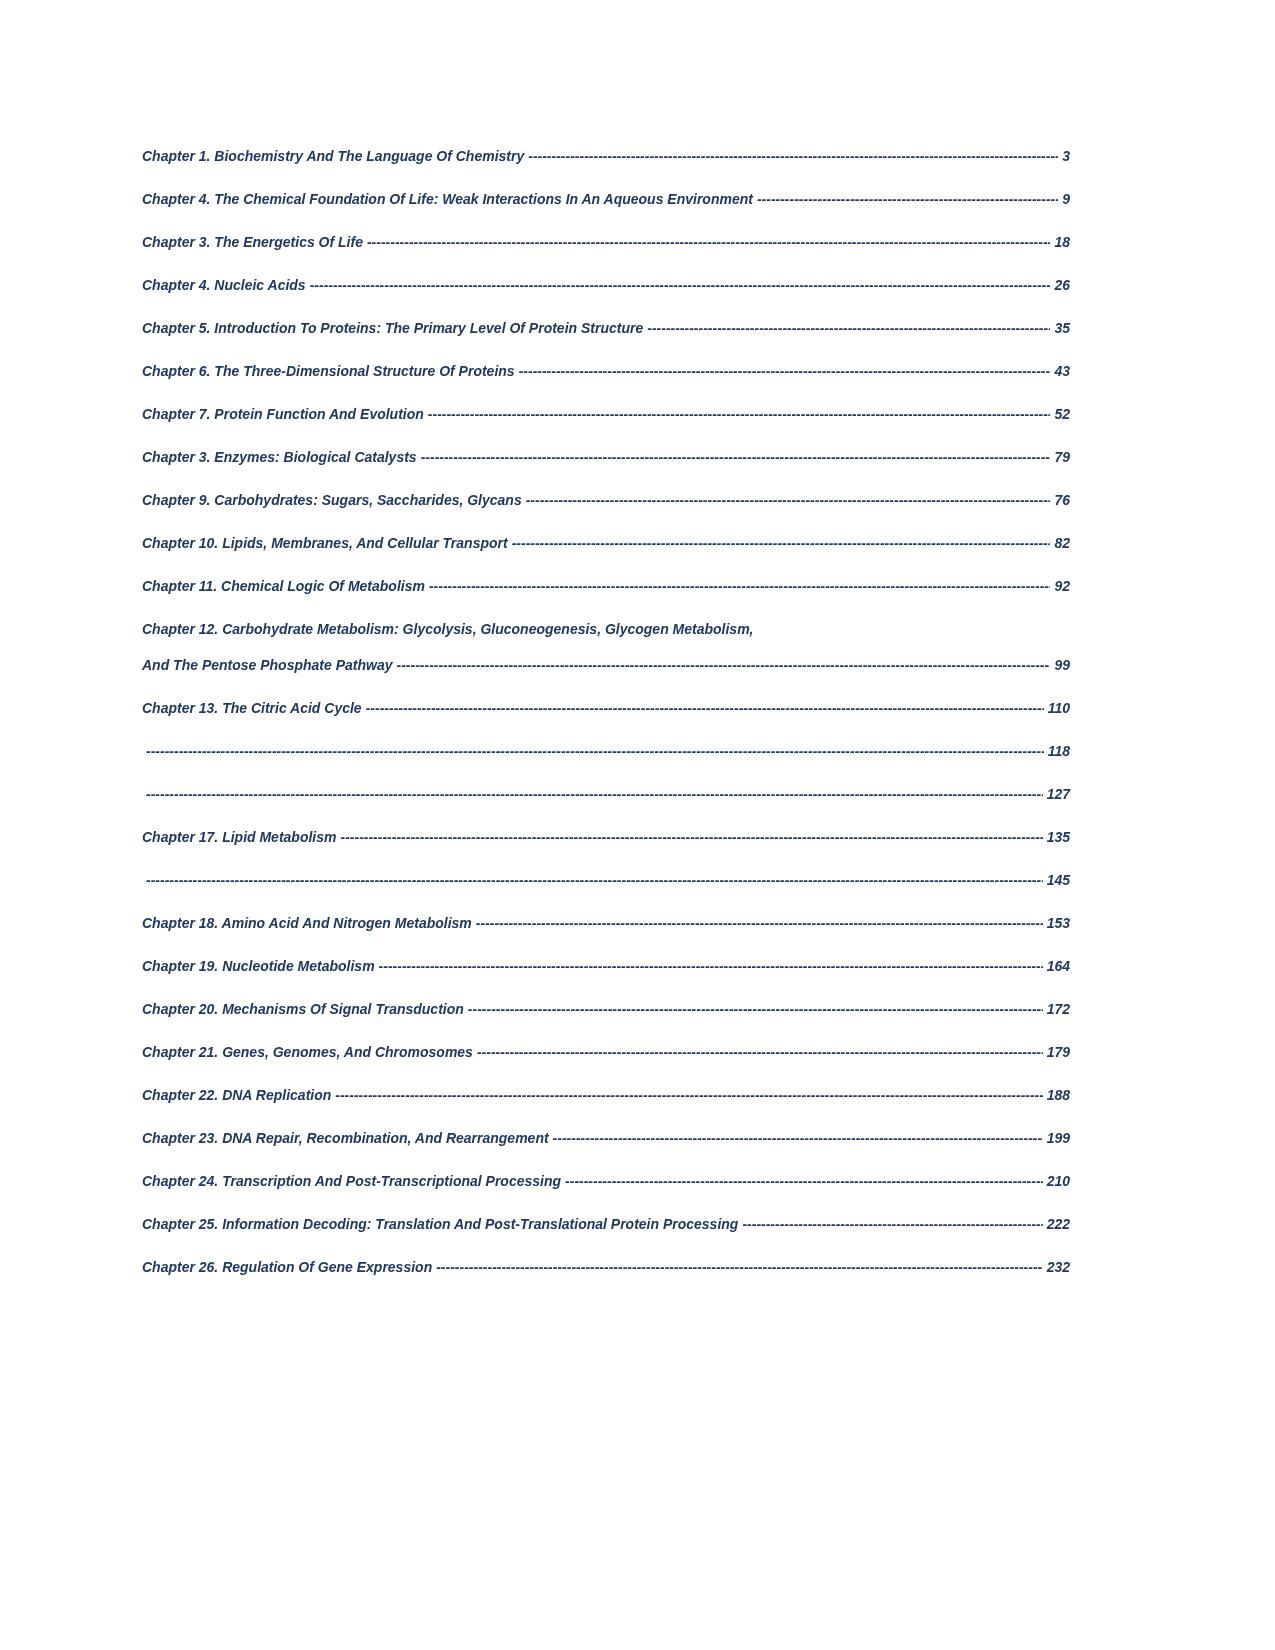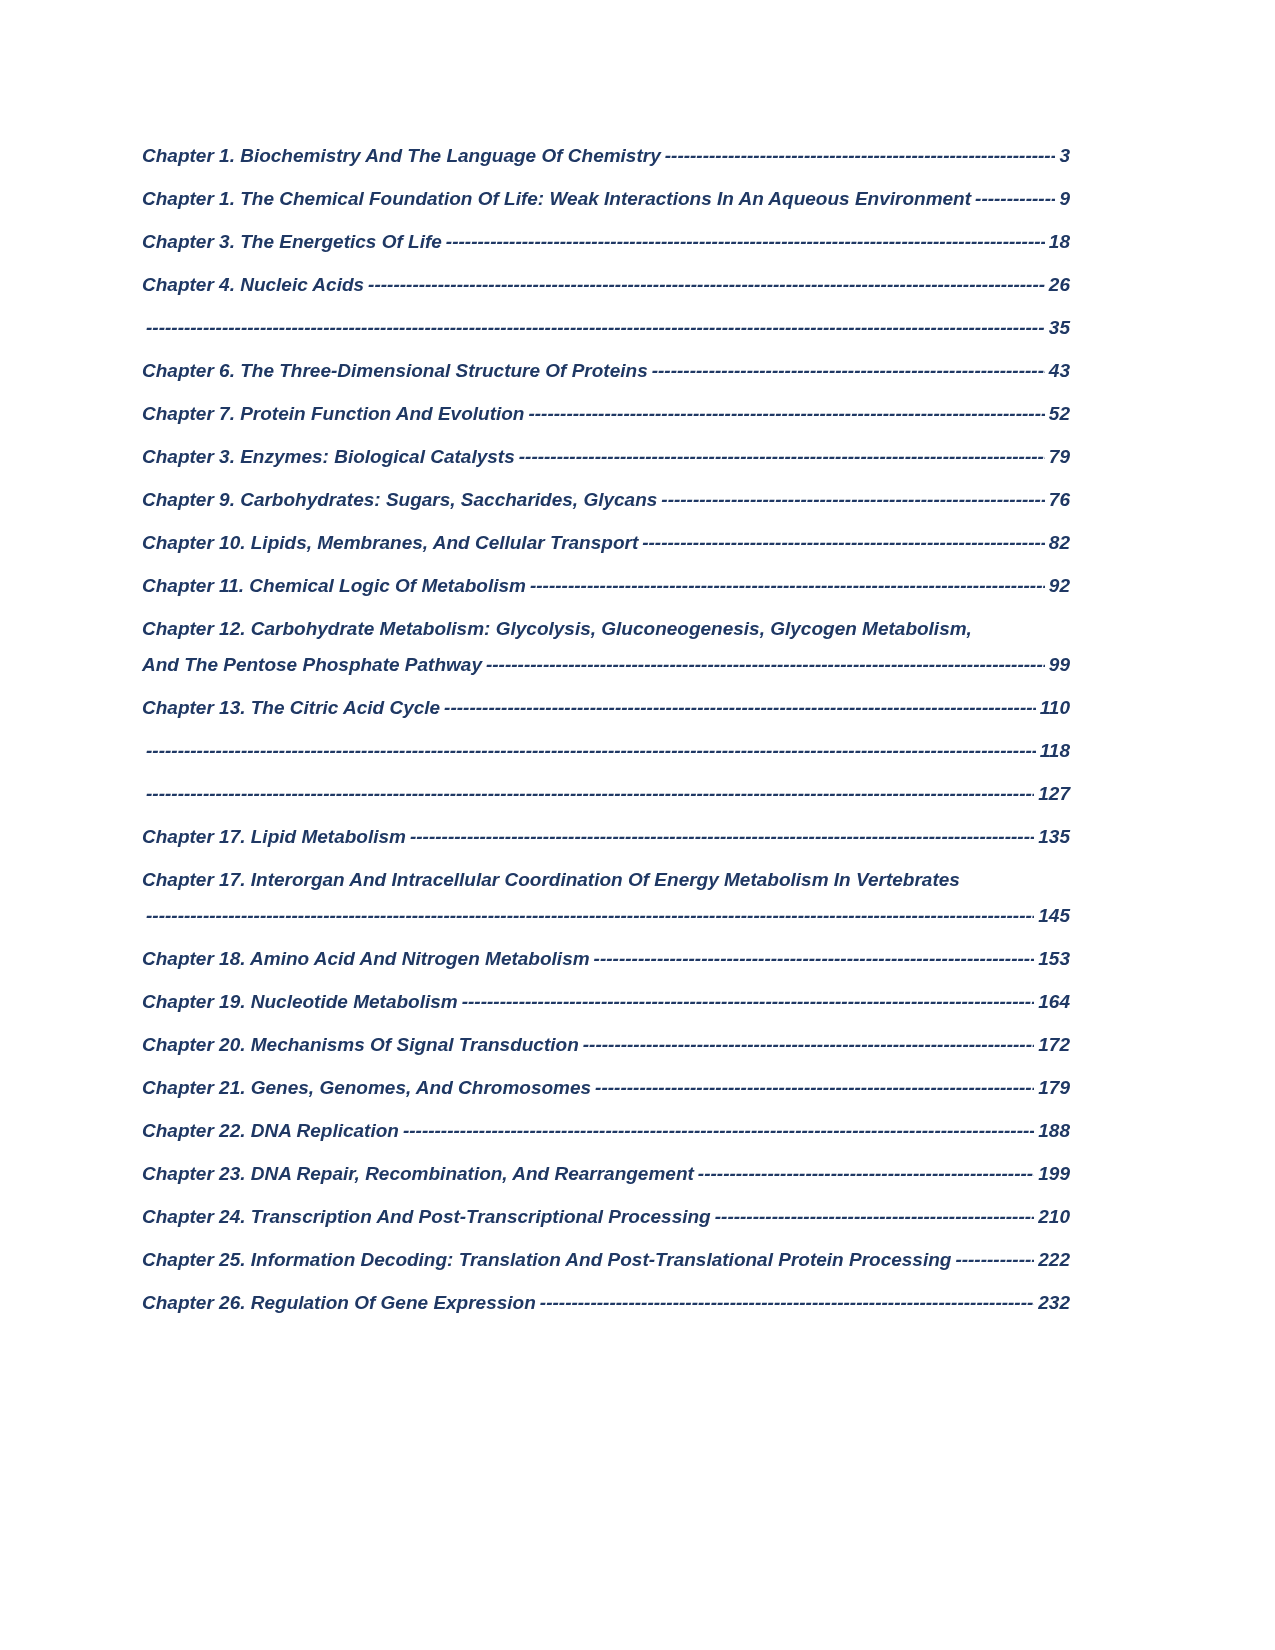--- a/index.html
+++ b/index.html
@@ -17,21 +17,21 @@
     overflow: hidden;
   }
   .page {
     box-sizing: border-box;
     width: 1275px;
     height: 1650px;
     padding: 138px 205px 40px 142px;
     background: #ffffff;
   }
   .toc-entry {
-    font-size: 19px;
+    font-size: 14px;
     line-height: 36px;
     margin-bottom: 7px;
   }
   .entry-line1 {
     white-space: nowrap;
     overflow: hidden;
   }
   .flexline {
     display: flex;
     align-items: baseline;
@@ -65,21 +65,21 @@
     <div class="flexline">
       <span class="flex-title">Chapter 1. Biochemistry And The Language Of Chemistry</span>
       <span class="leader"></span>
       <span class="page-num">3</span>
     </div>
   </div>
 
   <div class="toc-entry">
 
     <div class="flexline">
-      <span class="flex-title">Chapter 1. The Chemical Foundation Of Life: Weak Interactions In An Aqueous Environment</span>
+      <span class="flex-title">Chapter 4. The Chemical Foundation Of Life: Weak Interactions In An Aqueous Environment</span>
       <span class="leader"></span>
       <span class="page-num">9</span>
     </div>
   </div>
 
   <div class="toc-entry">
 
     <div class="flexline">
       <span class="flex-title">Chapter 3. The Energetics Of Life</span>
       <span class="leader"></span>
@@ -92,20 +92,21 @@
     <div class="flexline">
       <span class="flex-title">Chapter 4. Nucleic Acids</span>
       <span class="leader"></span>
       <span class="page-num">26</span>
     </div>
   </div>
 
   <div class="toc-entry">
 
     <div class="flexline">
+      <span class="flex-title">Chapter 5. Introduction To Proteins: The Primary Level Of Protein Structure</span>
       <span class="leader"></span>
       <span class="page-num">35</span>
     </div>
   </div>
 
   <div class="toc-entry">
 
     <div class="flexline">
       <span class="flex-title">Chapter 6. The Three-Dimensional Structure Of Proteins</span>
       <span class="leader"></span>
@@ -195,21 +196,20 @@
   <div class="toc-entry">
 
     <div class="flexline">
       <span class="flex-title">Chapter 17. Lipid Metabolism</span>
       <span class="leader"></span>
       <span class="page-num">135</span>
     </div>
   </div>
 
   <div class="toc-entry">
-    <div class="entry-line1">Chapter 17. Interorgan And Intracellular Coordination Of Energy Metabolism In Vertebrates</div>
     <div class="flexline">
       <span class="flex-title"></span>
       <span class="leader"></span>
       <span class="page-num">145</span>
     </div>
   </div>
 
   <div class="toc-entry">
 
     <div class="flexline">

